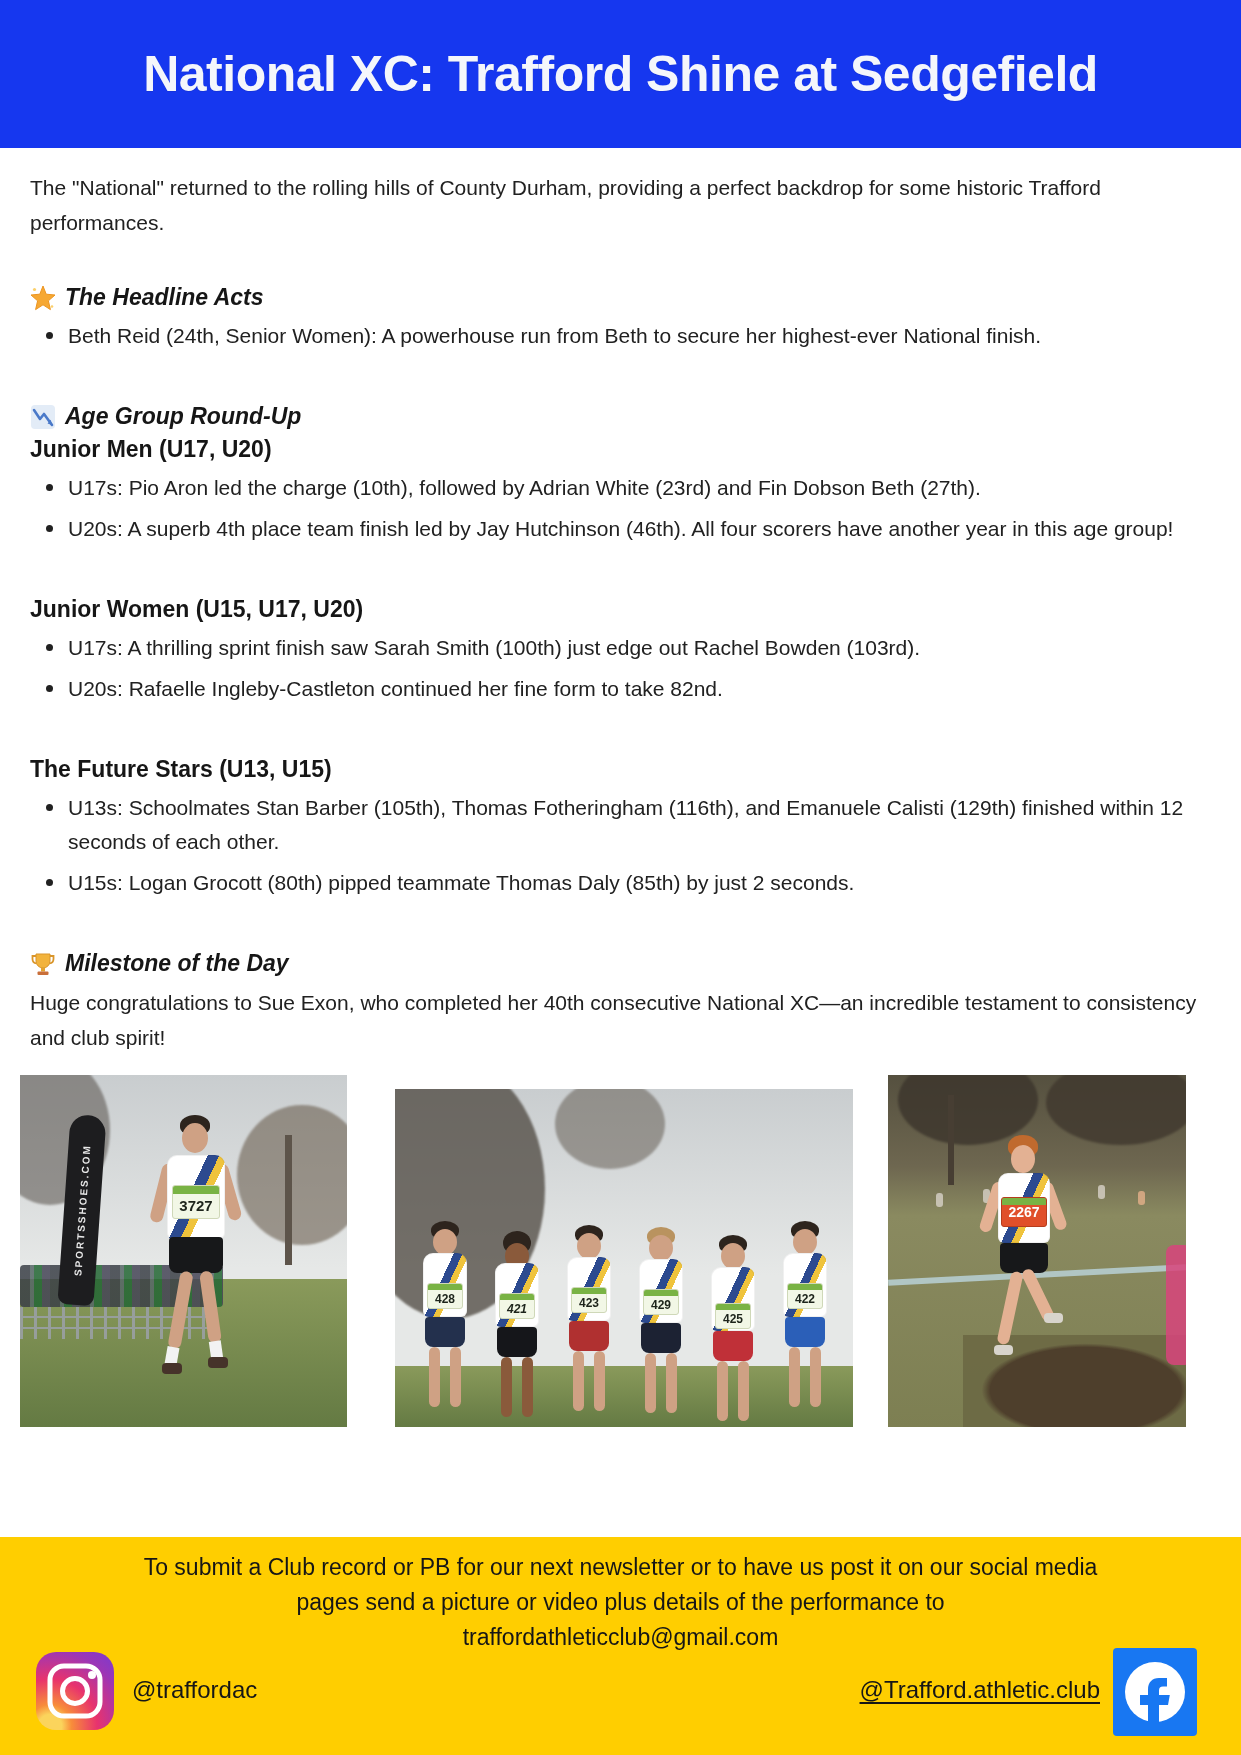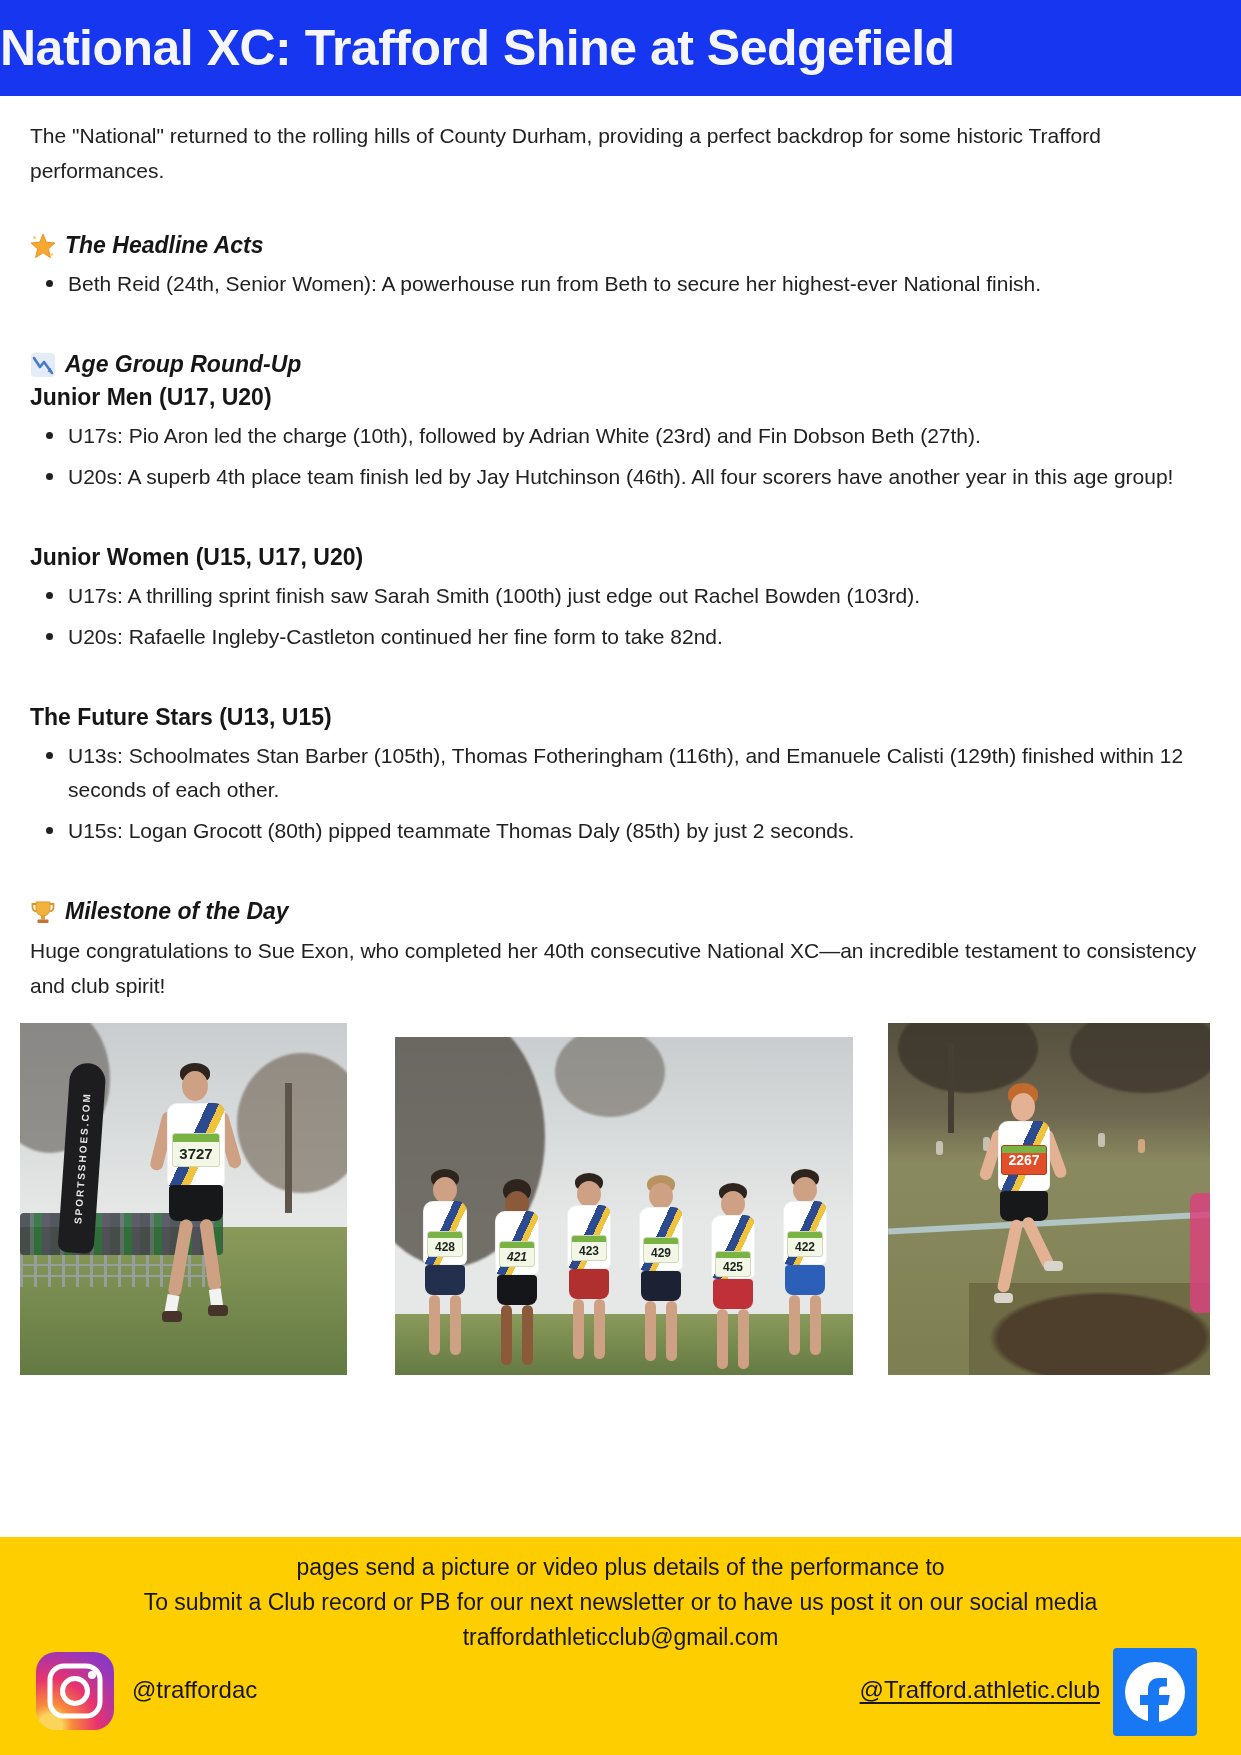--- a/index.html
+++ b/index.html
@@ -5,22 +5,22 @@
   * { margin:0; padding:0; box-sizing:border-box; }
   html,body { background:#ffffff; }
   .page {
     position:relative; width:1241px; height:1755px; margin:0 auto;
     background:#ffffff; overflow:hidden;
     font-family:"Liberation Sans", sans-serif; color:#212121;
   }
 
   
   .header {
-    height:96px; background:#1637ef;
-    display:flex; align-items:center; 
+    height:148px; background:#1637ef;
+    display:flex; align-items:center; justify-content:center;
   }
   .header h1 {
     color:#f4f6fb; font-size:50px; font-weight:800; letter-spacing:-0.5px;
     text-shadow:0 1px 0 rgba(0,0,0,0.08);
   }
 
   
   .content { padding:0 30px; }
   .intro { margin-top:22px; font-size:21px; line-height:35px; max-width:1180px; }
 
@@ -43,21 +43,21 @@
 
   .mt-lg { margin-top:50px; }
   .mt-md { margin-top:44px; }
   .milestone-body { margin-top:8px; font-size:21px; line-height:35px; max-width:1180px; }
 
   
   .photos { display:flex; margin-top:20px; padding-left:20px; align-items:flex-start; }
   .photo { position:relative; overflow:hidden; background:#d9dcdc; }
   .photo-1 { width:327px; height:352px; margin-right:48px; }
   .photo-2 { width:458px; height:338px; margin-right:35px; margin-top:14px; }
-  .photo-3 { width:322px; height:352px;padding-left:20px; }
+  .photo-3 { width:298px; height:352px;padding-left:20px; }
 
   .sky { position:absolute; inset:0; background:linear-gradient(180deg,#c9cdcf 0%,#e6e8e7 55%); }
   .grass { position:absolute; left:0; right:0; bottom:0; background:linear-gradient(180deg,#8a9a5b,#647a43); }
   .treeblob { position:absolute; border-radius:50%; filter:blur(1px); }
   .trunk { position:absolute; background:#5d544a; }
 
   
   .crowd {
     position:absolute; left:0; width:62%; top:54%; height:12%;
     background:repeating-linear-gradient(90deg,#3a3f46 0 10px,#566 10px 14px,#263 14px 22px,#445 22px 30px);
@@ -323,22 +323,22 @@
         <div class="leg" style="left:54px; top:132px; width:12px; height:56px; transform:rotate(-26deg); background:#e3b193;"></div>
         <div class="shoe" style="left:16px; top:210px; width:19px; height:10px; background:#d8d4cc;"></div>
         <div class="shoe" style="left:66px; top:178px; width:19px; height:10px; background:#d8d4cc;"></div>
       </div>
       <div style="position:absolute; right:-6px; top:170px; width:26px; height:120px; background:#d8447c; border-radius:8px; opacity:.85;"></div>
     </div>
   </div>
 
   <div class="footer">
     <div class="footer-msg">
+      <div>To submit a Club record or PB for our next newsletter or to have us post it on our social media</div>
       <div>pages send a picture or video plus details of the performance to</div>
-      <div>To submit a Club record or PB for our next newsletter or to have us post it on our social media</div>
       <div>traffordathleticclub@gmail.com</div>
     </div>
     <div class="social">
       <div class="ig-icon">
         <svg width="78" height="78" viewBox="0 0 78 78">
           <rect x="14" y="14" width="50" height="50" rx="14" fill="none" stroke="#ffffff" stroke-width="5"></rect>
           <circle cx="39" cy="39" r="12.5" fill="none" stroke="#ffffff" stroke-width="5"></circle>
           <circle cx="56" cy="23" r="4" fill="#ffffff"></circle>
         </svg>
       </div>

